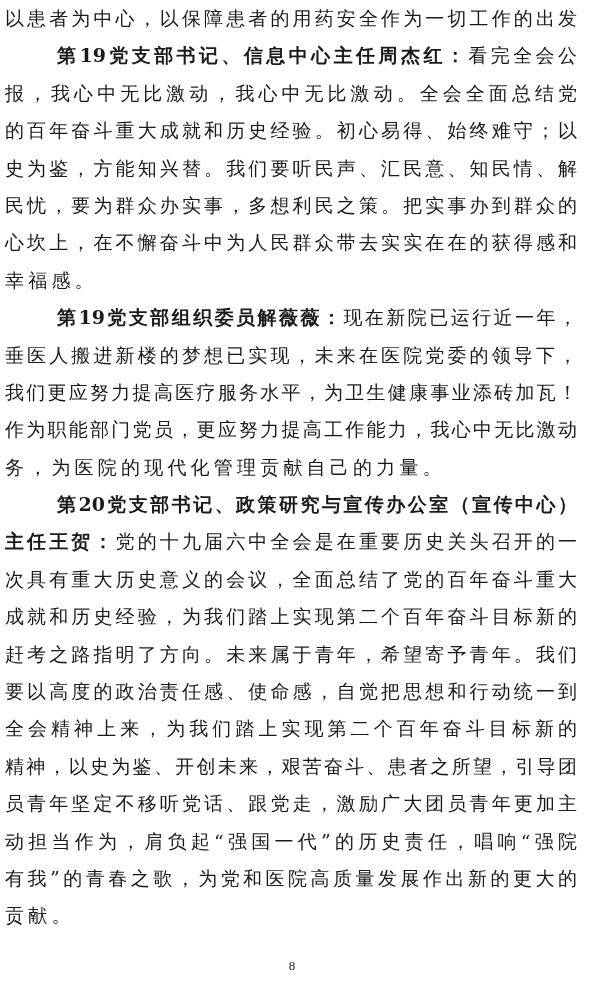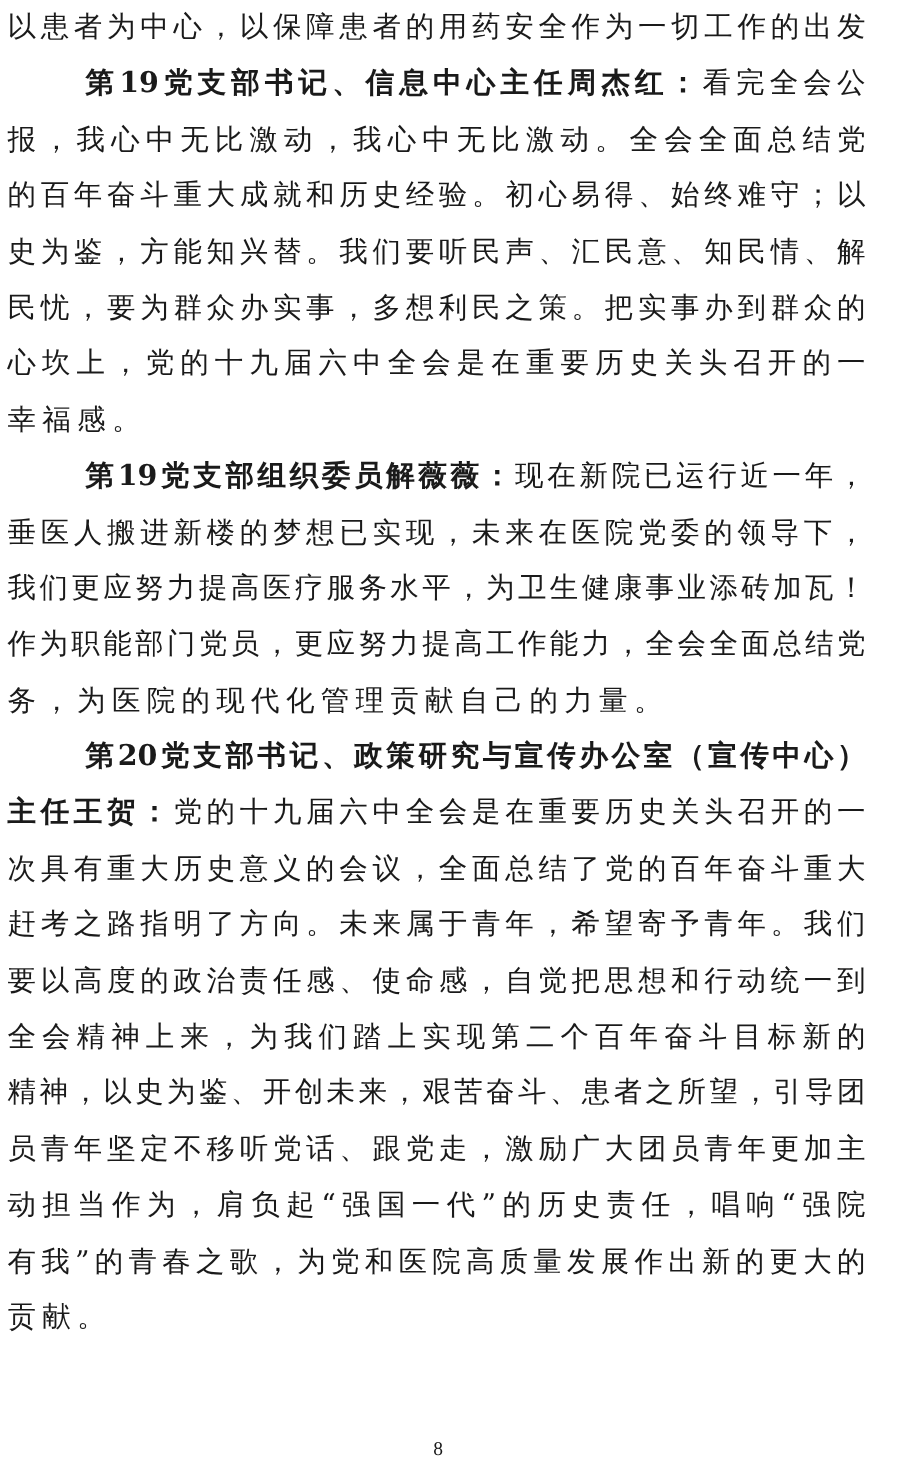--- a/index.html
+++ b/index.html
@@ -17,30 +17,31 @@
 </head>
 <body>
 
 <div class="page">
   <div class="line"><span>以患者为中心，以保障患者的用药安全作为一切工作的出发</span></div>
   <div class="line indent"><span class="b">第19党支部书记、信息中心主任周杰红：</span><span>看完全会公</span></div>
   <div class="line"><span>报，我心中无比激动，我心中无比激动。全会全面总结党</span></div>
   <div class="line"><span>的百年奋斗重大成就和历史经验。初心易得、始终难守；以</span></div>
   <div class="line"><span>史为鉴，方能知兴替。我们要听民声、汇民意、知民情、解</span></div>
   <div class="line"><span>民忧，要为群众办实事，多想利民之策。把实事办到群众的</span></div>
-  <div class="line"><span>心坎上，党的十九届六中全会是在重要历史关头召开的一</span></div>
+  <div class="line"><span>心坎上，在不懈奋斗中为人民群众带去实实在在的获得感和</span></div>
   <div class="line last"><span>幸福感。</span></div>
   <div class="line indent"><span class="b">第19党支部组织委员解薇薇：</span><span>现在新院已运行近一年，</span></div>
   <div class="line"><span>垂医人搬进新楼的梦想已实现，未来在医院党委的领导下，</span></div>
   <div class="line"><span>我们更应努力提高医疗服务水平，为卫生健康事业添砖加瓦！</span></div>
-  <div class="line"><span>作为职能部门党员，更应努力提高工作能力，全会全面总结党</span></div>
+  <div class="line"><span>作为职能部门党员，更应努力提高工作能力，我心中无比激动</span></div>
   <div class="line last"><span>务，为医院的现代化管理贡献自己的力量。</span></div>
   <div class="line indent"><span class="b">第20党支部书记、政策研究与宣传办公室（宣传中心）</span><span></span></div>
   <div class="line"><span class="b">主任王贺：</span><span>党的十九届六中全会是在重要历史关头召开的一</span></div>
   <div class="line"><span>次具有重大历史意义的会议，全面总结了党的百年奋斗重大</span></div>
+  <div class="line"><span>成就和历史经验，为我们踏上实现第二个百年奋斗目标新的</span></div>
   <div class="line"><span>赶考之路指明了方向。未来属于青年，希望寄予青年。我们</span></div>
   <div class="line"><span>要以高度的政治责任感、使命感，自觉把思想和行动统一到</span></div>
   <div class="line"><span>全会精神上来，为我们踏上实现第二个百年奋斗目标新的</span></div>
   <div class="line"><span>精神，以史为鉴、开创未来，艰苦奋斗、患者之所望，引导团</span></div>
   <div class="line"><span>员青年坚定不移听党话、跟党走，激励广大团员青年更加主</span></div>
   <div class="line"><span>动担当作为，肩负起“强国一代”的历史责任，唱响“强院</span></div>
   <div class="line"><span>有我”的青春之歌，为党和医院高质量发展作出新的更大的</span></div>
   <div class="line last"><span>贡献。</span></div>
 </div>
 

